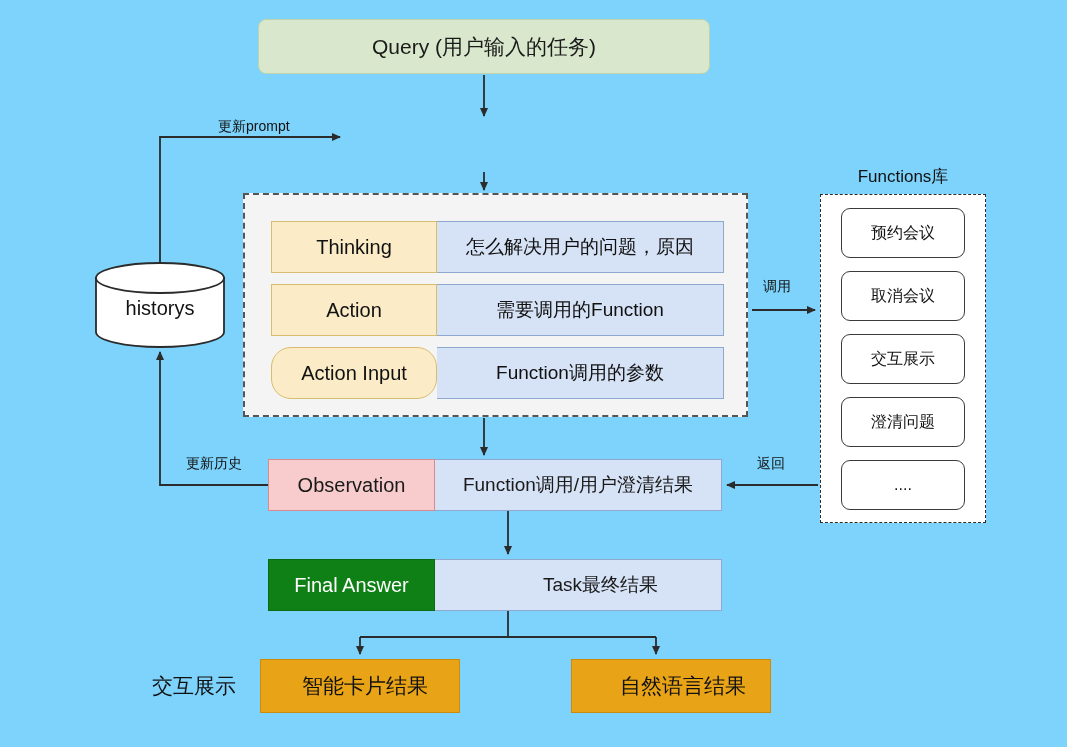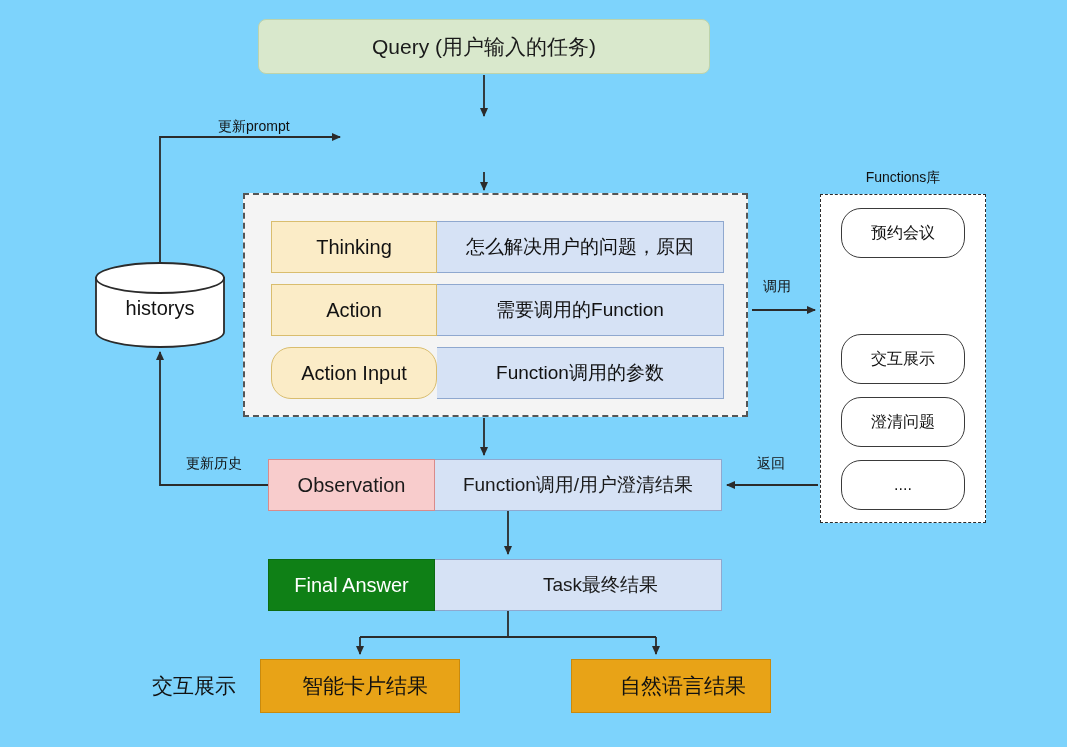--- a/index.html
+++ b/index.html
@@ -117,33 +117,33 @@
 
   .display-label {
     left: 138px; top: 659px; width: 112px; height: 54px;
     font-size: 21px;
     color: #111111;
   }
 
   
   .fn-title {
     left: 820px; top: 167px; width: 166px; height: 20px;
-    font-size: 14px;
+    font-size: 17px;
     color: #111111;
   }
   .fn-zone {
     left: 820px; top: 194px; width: 166px; height: 329px;
     border: 1.6px dashed #2b2b2b;
     background: #ffffff;
   }
   .fn-item {
     left: 841px; width: 124px; height: 50px;
     background: #ffffff;
     border: 1.5px solid #3a3a3a;
-    border-radius: 20px;
+    border-radius: 9px;
     font-size: 16px;
     color: #111111;
   }
   .cyl-label {
     left: 96px; top: 296px; width: 128px; height: 24px;
     font-size: 20px;
     color: #111111;
   }
 
   
@@ -230,20 +230,21 @@
   <div class="abs ctr display-label">交互展示</div>
   <div class="abs ctr orange-box orange-left">智能卡片结果</div>
   <div class="abs ctr orange-box orange-right">自然语言结果</div>
 
   <div class="abs ctr cyl-label">historys</div>
 
   <div class="abs ctr fn-title">Functions库</div>
   <div class="abs fn-zone"></div>
 
   <div class="abs ctr fn-item" style="top:208px;">预约会议</div>
+  <div class="abs ctr fn-item" style="top:271px;">取消会议</div>
   <div class="abs ctr fn-item" style="top:334px;">交互展示</div>
   <div class="abs ctr fn-item" style="top:397px;">澄清问题</div>
   <div class="abs ctr fn-item" style="top:460px;">....</div>
 
   <div class="abs edge-label lbl-update-prompt">更新prompt</div>
   <div class="abs edge-label lbl-update-hist">更新历史</div>
   <div class="abs edge-label lbl-call">调用</div>
   <div class="abs edge-label lbl-return">返回</div>
 
 </div>

